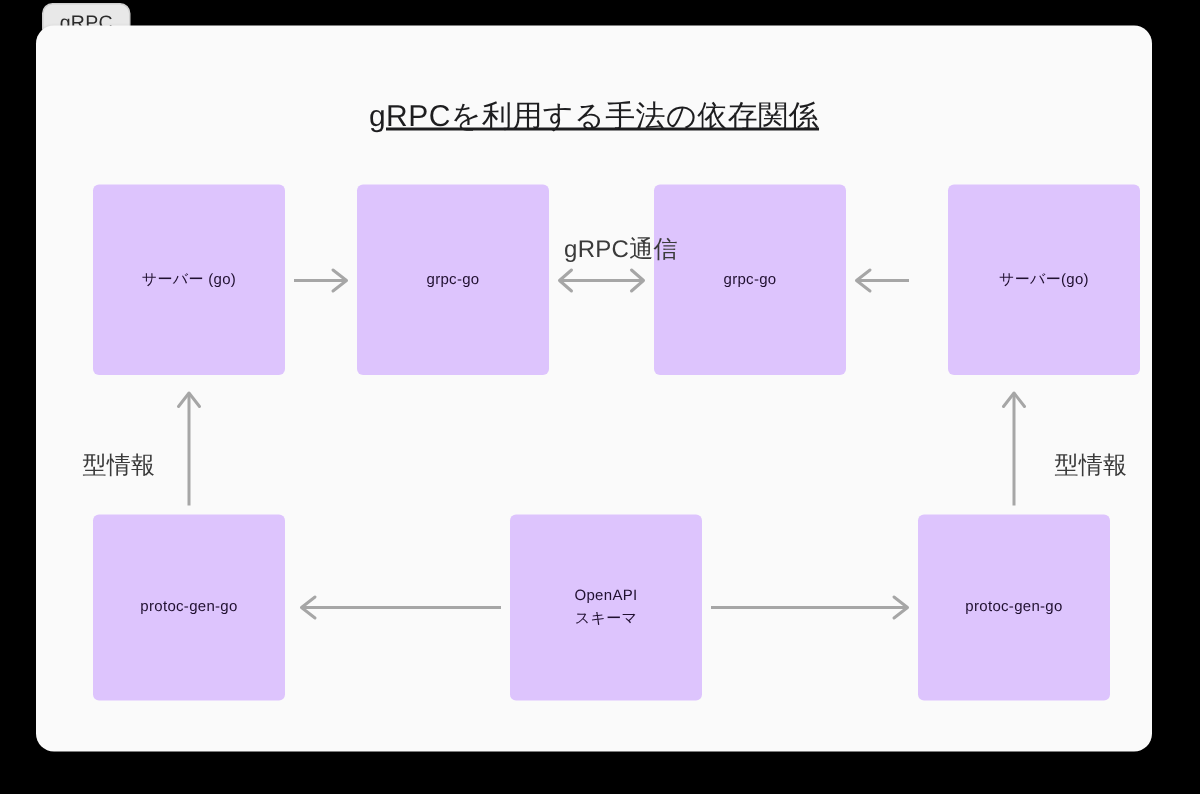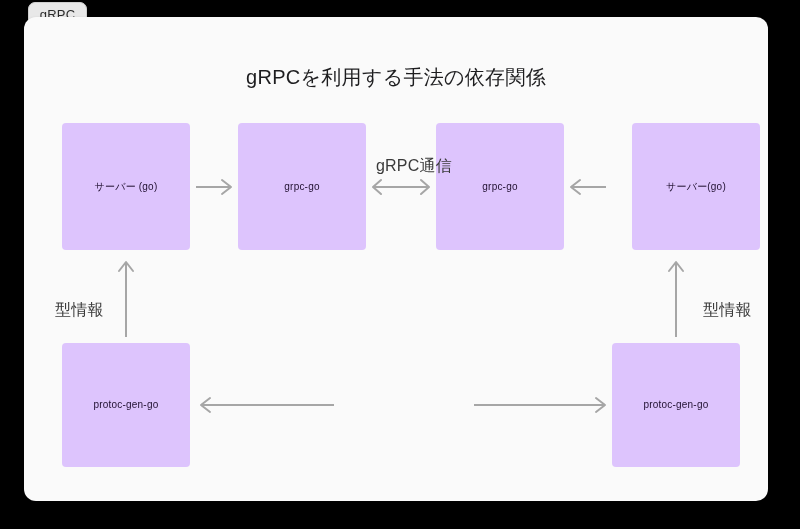--- a/index.html
+++ b/index.html
@@ -77,20 +77,21 @@
   #diagram-title {
     position: absolute;
     left: 0;
     top: 47px;
     width: 744px;
     text-align: center;
     font-size: 20px;
     color: #1d1d1f;
     letter-spacing: 0.3px;
     white-space: nowrap;
+    text-decoration: underline;
   }
 
   
   .node {
     position: absolute;
     background: #ddc4fd;
     border-radius: 4px;
     display: flex;
     align-items: center;
     justify-content: center;
@@ -203,20 +204,22 @@
     <div class="node" id="node-server-left">サーバー (go)</div>
 
     <div class="node" id="node-grpcgo-left">grpc-go</div>
 
     <div class="node" id="node-grpcgo-right">grpc-go</div>
 
     <div class="node" id="node-server-right">サーバー(go)</div>
 
     <div class="node" id="node-protoc-left">protoc-gen-go</div>
 
+    <div class="node" id="node-openapi">OpenAPI
+スキーマ</div>
 
     <div class="node" id="node-protoc-right">protoc-gen-go</div>
 
     <div class="edge-label" id="label-grpc-comm">gRPC通信</div>
 
     <div class="edge-label" id="label-type-left">型情報</div>
 
     <div class="edge-label" id="label-type-right">型情報</div>
 
   </div>

